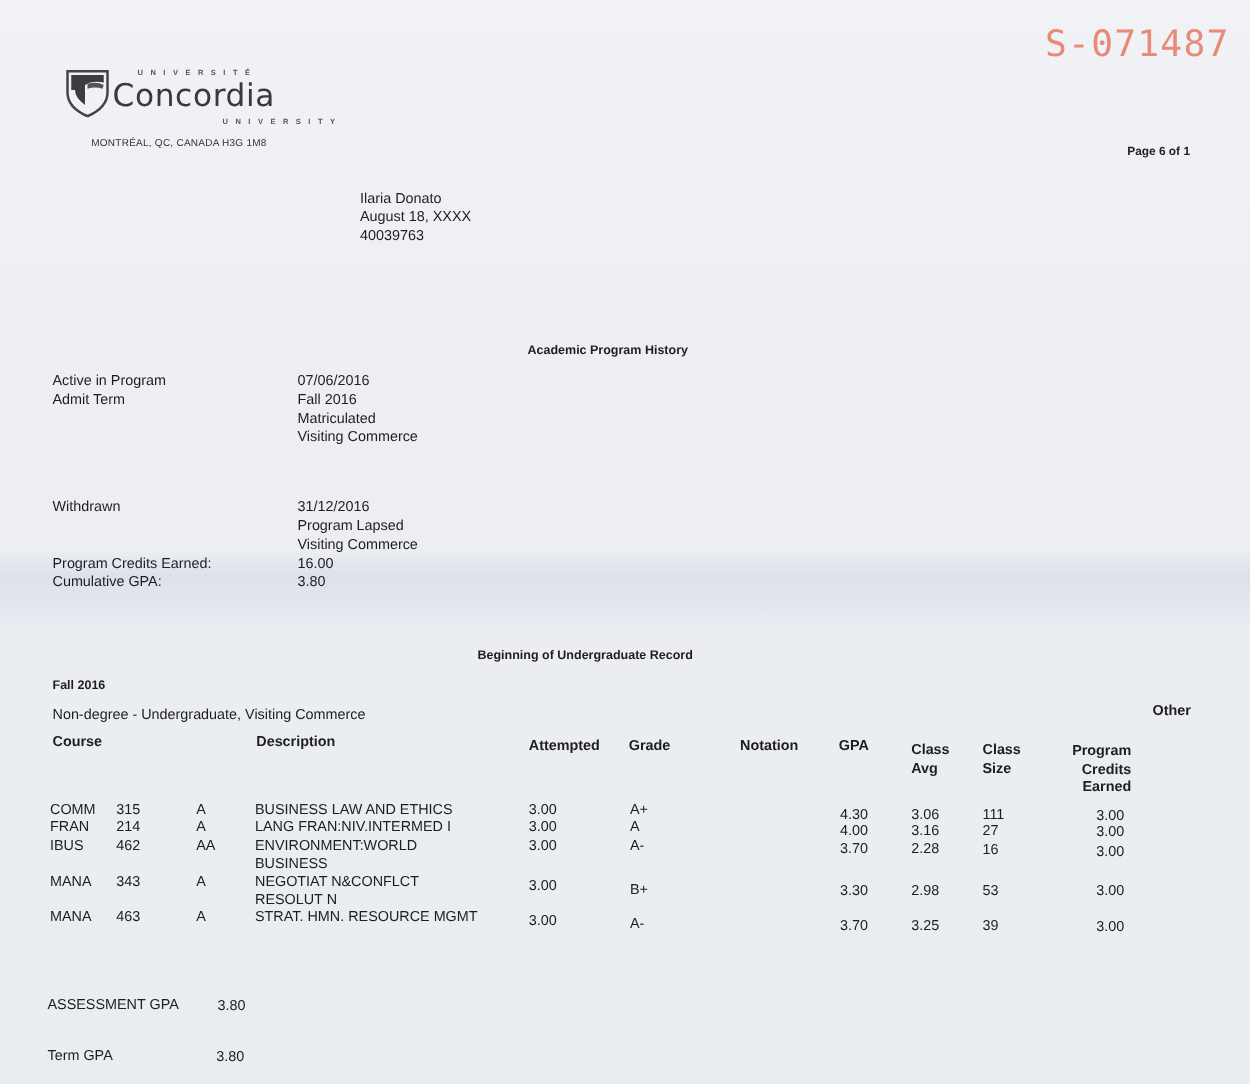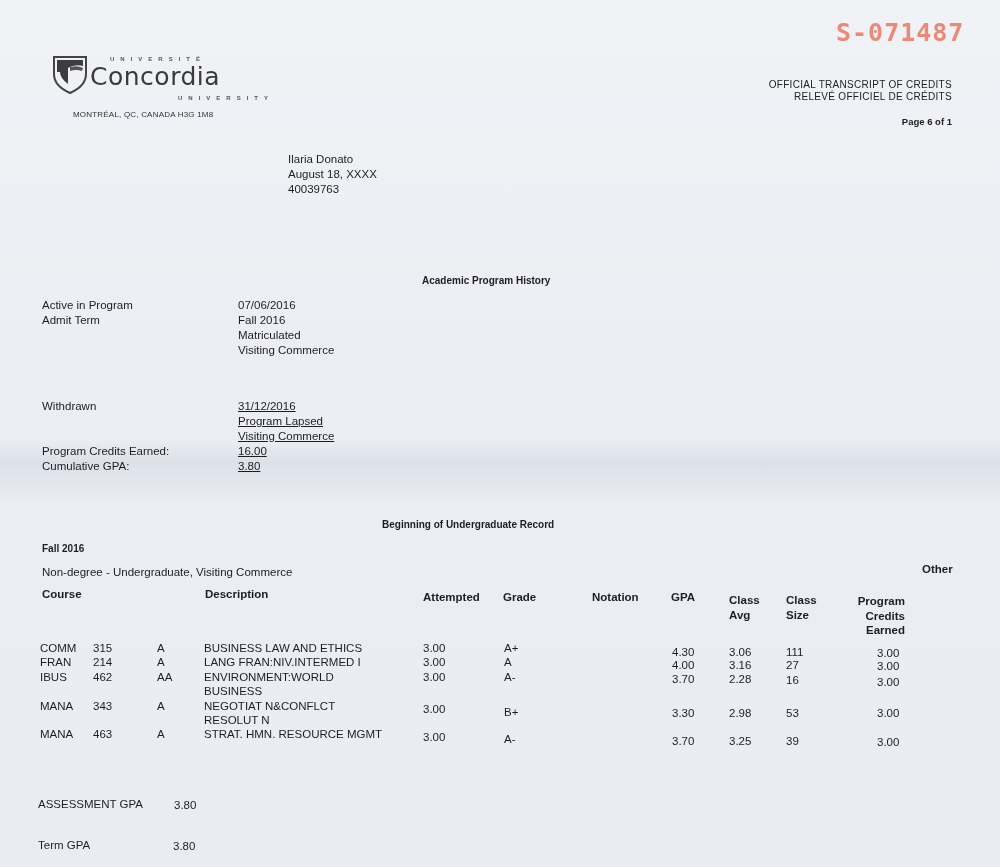--- a/index.html
+++ b/index.html
@@ -13,21 +13,21 @@
     position: absolute; inset: 0;
     background: linear-gradient(180deg, #f1f2f6 0%, #eceef3 40%, #e9ecf1 100%);
   }
   .band {
     position: absolute; left: 0; width: 1000px; top: 440px; height: 62px;
     background: linear-gradient(180deg, rgba(220,224,232,0) 0%, rgba(214,219,228,0.7) 35%, rgba(220,224,232,0.5) 70%, rgba(220,224,232,0) 100%);
   }
   .abs { position: absolute; white-space: nowrap; }
   .serial {
     font-family: "DejaVu Sans Mono", "Liberation Mono", monospace;
-    color: #e98a78; font-size: 25px; letter-spacing: 1px; font-weight: bold;
+    color: #e98a78; font-size: 29px; letter-spacing: 1px;
   }
   .logo-top, .logo-bottom {
     font-size: 6px; letter-spacing: 6px; color: #555; font-weight: bold;
   }
   .logo-word {
     font-family: "DejaVu Sans", sans-serif; font-size: 25px; color: #3a3a3e; letter-spacing: 0.5px;
   }
   .addr { font-size: 8px; color: #333; letter-spacing: 0.2px; }
   .hdr-right { font-size: 10px; text-align: right; letter-spacing: 0.3px; color: #222; line-height: 12px; }
   .page-no { font-size: 9.5px; font-weight: bold; color: #222; }
@@ -52,24 +52,20 @@
       <path d="M2 3 L34 3 L34 20 Q34 32 18 39 Q2 32 2 20 Z" fill="none" stroke="#444" stroke-width="2"></path>
       <path d="M5 6 L31 6 L31 12 Q22 10 16 14 L16 30 Q8 24 8 18 L5 18 Z" fill="#3d3d40"></path>
       <path d="M18 13 Q26 11 31 14 L30 17 Q24 15 18 17 Z" fill="#555"></path>
     </svg>
   </div>
   <div class="abs logo-top" style="left:110px; top:56px;">UNIVERSITÉ</div>
   <div class="abs logo-word" style="left:90px; top:62px;">Concordia</div>
   <div class="abs logo-bottom" style="left:178px; top:95px;">UNIVERSITY</div>
   <div class="abs addr" style="left:73px; top:110px;">MONTRÉAL, QC, CANADA H3G 1M8</div>
 
-  <div class="abs hdr-right" style="right:48px; top:79px;">
-    <div>OFFICIAL TRANSCRIPT OF CREDITS</div>
-    <div>RELEVÉ OFFICIEL DE CRÉDITS</div>
-  </div>
   <div class="abs page-no" style="right:48px; top:116px;">Page 6 of 1</div>
 
   <div class="abs" style="left:288px; top:152px;">
     <div class="val">Ilaria Donato</div>
     <div class="val">August 18, XXXX</div>
     <div class="val">40039763</div>
   </div>
 
   <div class="abs sect-title" style="left:422px; top:275px;">Academic Program History</div>
 
@@ -78,21 +74,21 @@
     <div>Admit Term</div>
   </div>
   <div class="abs txt" style="left:238px; top:298px;">
     <div>07/06/2016</div>
     <div>Fall 2016</div>
     <div>Matriculated</div>
     <div>Visiting Commerce</div>
   </div>
 
   <div class="abs txt" style="left:42px; top:399px;">Withdrawn</div>
-  <div class="abs txt" style="left:238px; top:399px;text-decoration:underline;">
+  <div class="abs txt" style="left:238px; top:399px;">
     <div>31/12/2016</div>
     <div>Program Lapsed</div>
     <div>Visiting Commerce</div>
     <div>16.00</div>
     <div>3.80</div>
   </div>
   <div class="abs txt" style="left:42px; top:444px;">
     <div>Program Credits Earned:</div>
     <div>Cumulative GPA:</div>
   </div>

